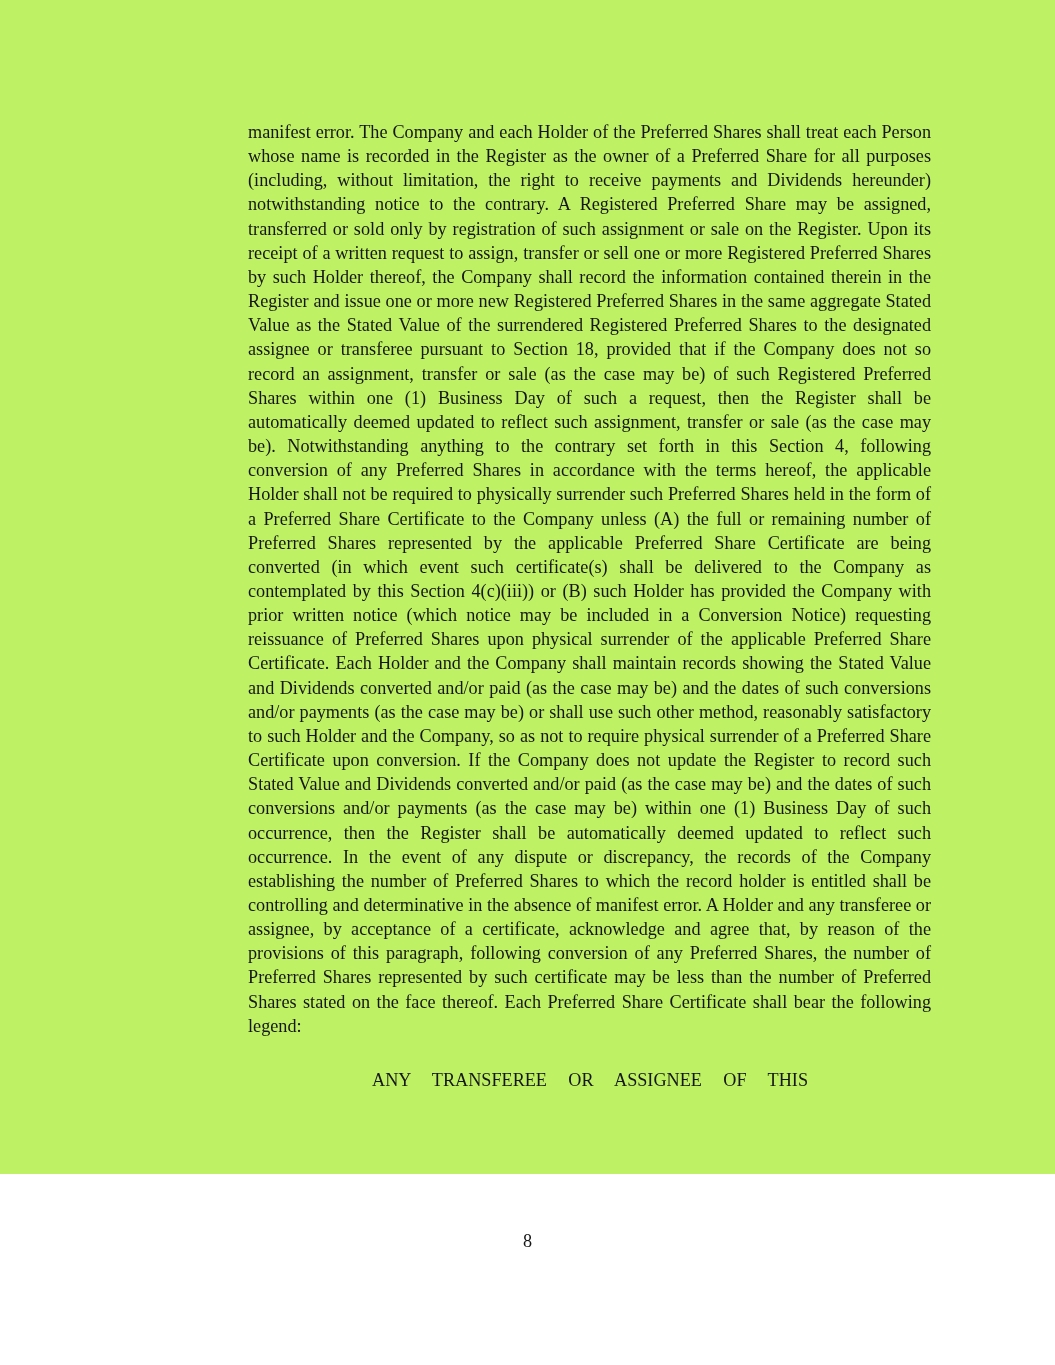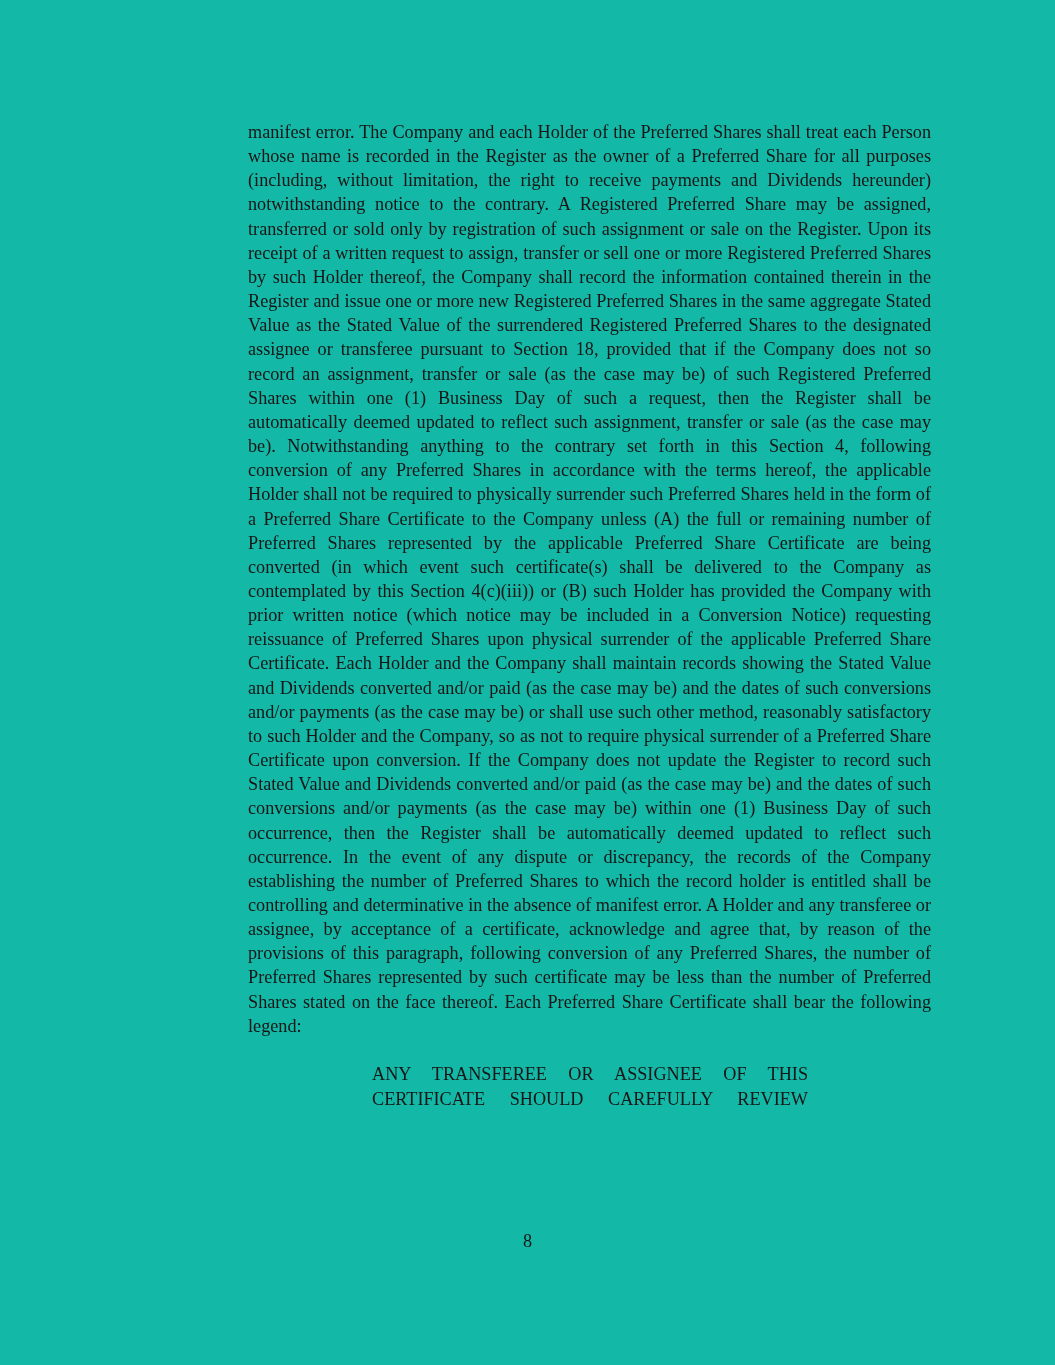--- a/index.html
+++ b/index.html
@@ -13,39 +13,39 @@
     position: relative;
     font-family: "Liberation Serif", "DejaVu Serif", serif;
     color: #161616;
     overflow: hidden;
   }
   .page {
     position: absolute;
     left: 0;
     top: 0;
     width: 1055px;
-    height: 1365px;
-    background: #14b8a6;
+    height: 1174px;
+    background: #bef264;
     font-family: Liberation Serif, serif;
   }
   .text-block {
     position: absolute;
     left: 248px;
     top: 120px;
     width: 683px;
   }
   .body-paragraph {
     margin: 0;
     font-size: 18.2px;
     line-height: 24.15px;
     text-align: justify;
     letter-spacing: 0.01px;
   }
   .legend-block {
-    margin-top: 24px;
+    margin-top: 30px;
     margin-left: 124px;
     width: 436px;
   }
   .legend-line {
     font-size: 18.2px;
     line-height: 25px;
     text-align: justify;
     text-align-last: justify;
     white-space: nowrap;
   }
@@ -69,20 +69,19 @@
 <body>
 
 <div class="page">
 
   <div class="text-block">
 
     <p class="body-paragraph">manifest error.  The Company and each Holder of the Preferred Shares shall treat each Person whose name is recorded in the Register as the owner of a Preferred Share for all purposes (including, without limitation, the right to receive payments and Dividends hereunder) notwithstanding notice to the contrary.  A Registered Preferred Share may be assigned, transferred or sold only by registration of such assignment or sale on the Register.  Upon its receipt of a written request to assign, transfer or sell one or more Registered Preferred Shares by such Holder thereof, the Company shall record the information contained therein in the Register and issue one or more new Registered Preferred Shares in the same aggregate Stated Value as the Stated Value of the surrendered Registered Preferred Shares to the designated assignee or transferee pursuant to Section 18, provided that if the Company does not so record an assignment, transfer or sale (as the case may be) of such Registered Preferred Shares within one (1) Business Day of such a request, then the Register shall be automatically deemed updated to reflect such assignment, transfer or sale (as the case may be).  Notwithstanding anything to the contrary set forth in this Section 4, following conversion of any Preferred Shares in accordance with the terms hereof, the applicable Holder shall not be required to physically surrender such Preferred Shares held in the form of a Preferred Share Certificate to the Company unless (A) the full or remaining number of Preferred Shares represented by the applicable Preferred Share Certificate are being converted (in which event such certificate(s) shall be delivered to the Company as contemplated by this Section 4(c)(iii)) or (B) such Holder has provided the Company with prior written notice (which notice may be included in a Conversion Notice) requesting reissuance of Preferred Shares upon physical surrender of the applicable Preferred Share Certificate.  Each Holder and the Company shall maintain records showing the Stated Value and Dividends converted and/or paid (as the case may be) and the dates of such conversions and/or payments (as the case may be) or shall use such other method, reasonably satisfactory to such Holder and the Company, so as not to require physical surrender of a Preferred Share Certificate upon conversion.  If the Company does not update the Register to record such Stated Value and Dividends converted and/or paid (as the case may be) and the dates of such conversions and/or payments (as the case may be) within one (1) Business Day of such occurrence, then the Register shall be automatically deemed updated to reflect such occurrence.  In the event of any dispute or discrepancy, the records of the Company establishing the number of Preferred Shares to which the record holder is entitled shall be controlling and determinative in the absence of manifest error.  A Holder and any transferee or assignee, by acceptance of a certificate, acknowledge and agree that, by reason of the provisions of this paragraph, following conversion of any Preferred Shares, the number of Preferred Shares represented by such certificate may be less than the number of Preferred Shares stated on the face thereof.  Each Preferred Share Certificate shall bear the following legend:</p>
 
     <div class="legend-block">
       <div class="legend-line">ANY TRANSFEREE OR ASSIGNEE OF THIS</div>
-      <div class="legend-line">CERTIFICATE SHOULD CAREFULLY REVIEW</div>
     </div>
 
   </div>
 
   <div class="page-number">8</div>
 
 </div>
 
 </body></html>

